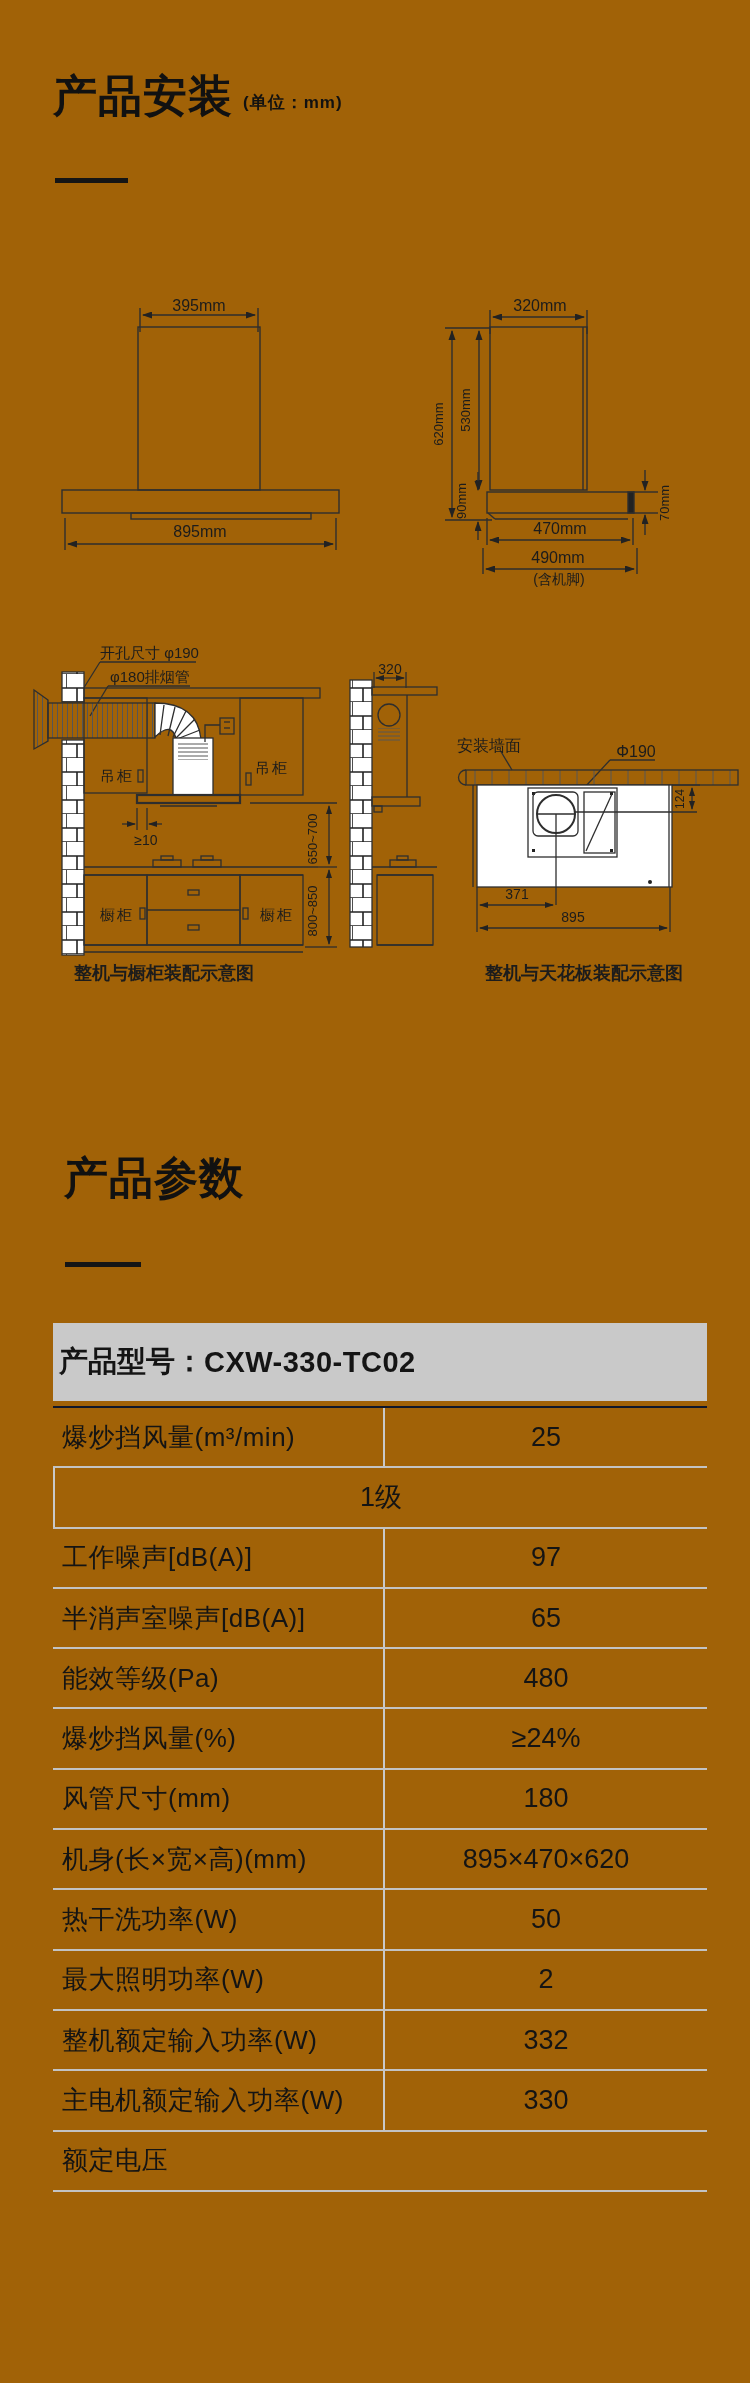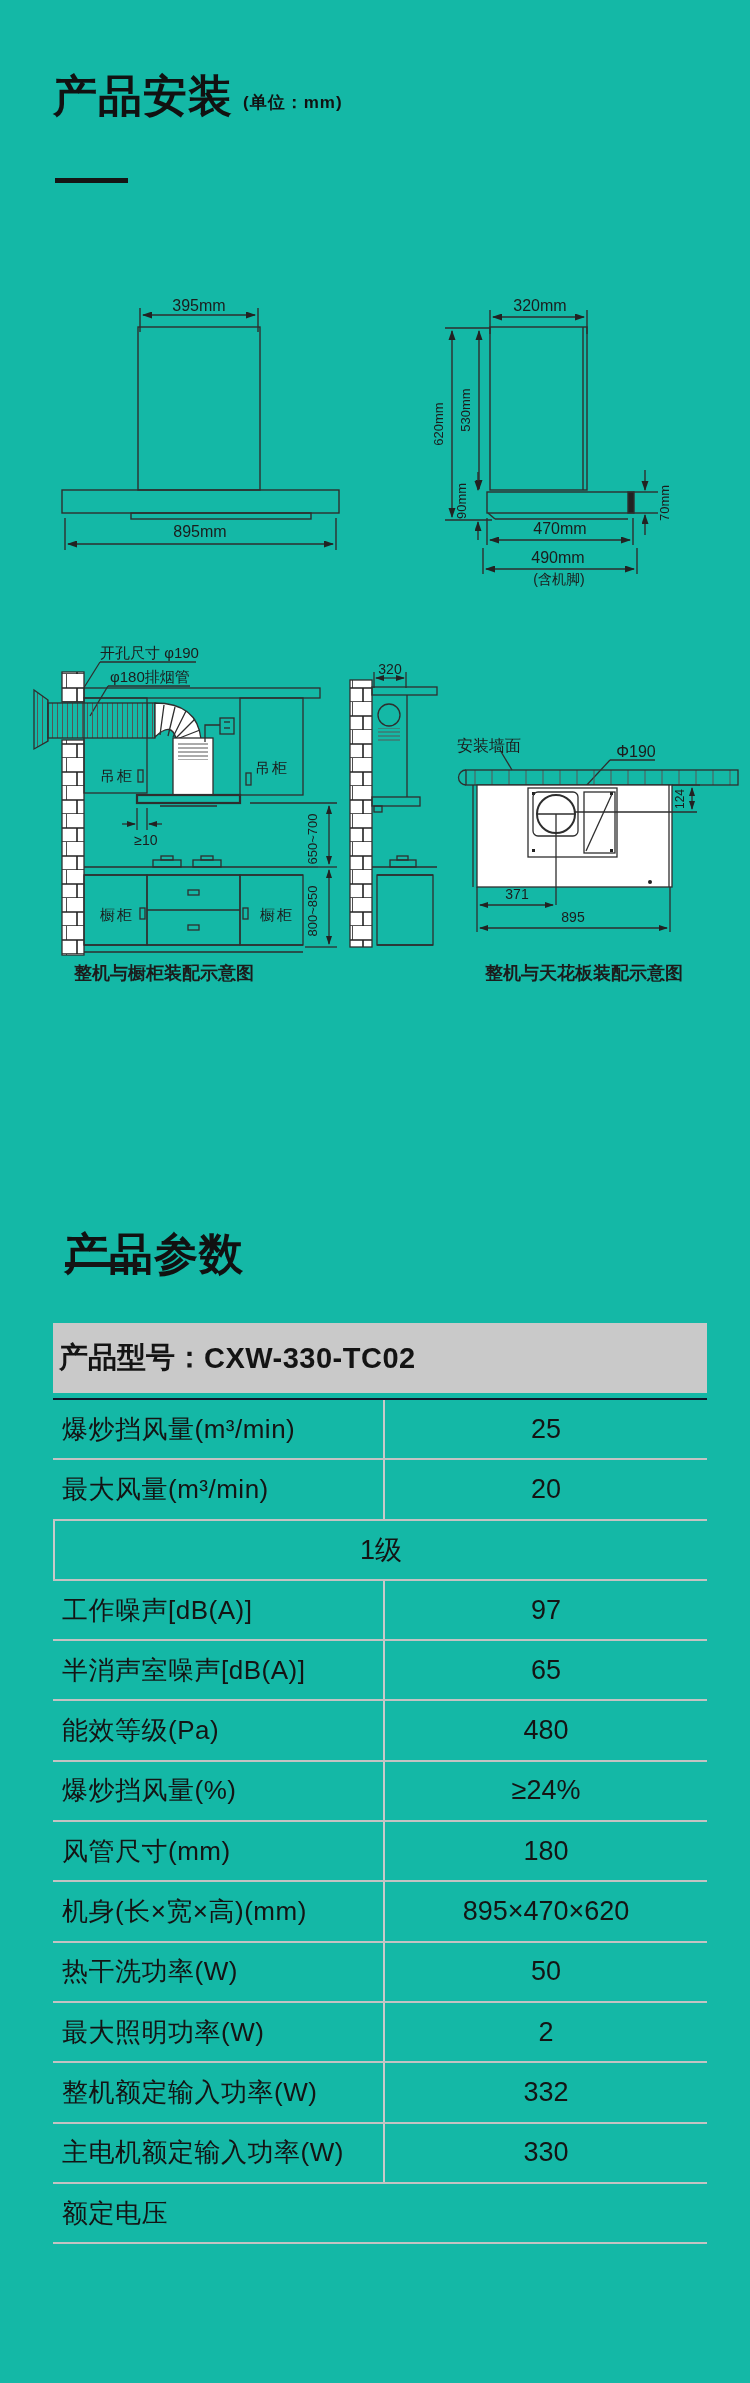--- a/index.html
+++ b/index.html
@@ -1,24 +1,24 @@
 <!DOCTYPE html>
 <html><head>
 <meta charset="utf-8">
 <style>
   html,body{margin:0;padding:0;background:#fff;}
-  .page{position:relative;width:750px;height:2383px;background:#14b8a6;overflow:hidden;
+  .page{position:relative;width:750px;height:2383px;background:#a16207;overflow:hidden;
         font-family:"Liberation Sans","DejaVu Sans",sans-serif;color:#111;}
   .sec-title{position:absolute;display:flex;align-items:flex-end;font-weight:800;color:#111;}
   .sec-title .big{font-size:44px;line-height:1;letter-spacing:1px;}
   .sec-title .unit{font-size:17px;font-weight:700;margin-left:10px;padding-bottom:4px;letter-spacing:1px;text-align:center;}
   .u-bar{position:absolute;background:#151515;}
   svg text{font-family:"Liberation Sans","DejaVu Sans",sans-serif;fill:#1c1c1c;}
   .spec{position:absolute;left:53px;top:1323px;width:654px;}
-  .spec-head{height:70px;background:#c9c9c9;display:flex;align-items:center;
+  .spec-head{height:78px;background:#c9c9c9;display:flex;align-items:center;
              font-size:29px;font-weight:600;color:#141414;padding-left:6px;box-sizing:border-box;}
   .spec-head .model-val{letter-spacing:0.5px;}
   .t-rows{margin-top:5px;border-top:2px solid #0f172a;}
   .t-row{display:flex;height:60.3px;border-bottom:2px solid #c3c3c3;box-sizing:border-box;align-items:stretch;}
   .t-label{width:330px;display:flex;align-items:center;padding-left:9px;box-sizing:border-box;
            font-size:26px;color:#141414;letter-spacing:0.5px;}
   .t-val{flex:1;display:flex;align-items:center;justify-content:center;border-left:2px solid #c9c9c9;
          font-size:27px;color:#141414;}
 </style>
 </head>
@@ -225,40 +225,36 @@
     <text x="164" y="361" font-size="18" font-weight="bold" text-anchor="middle">整机与橱柜装配示意图</text>
     <text x="390" y="56" font-size="14" text-anchor="middle">320</text>
     <text x="457" y="133" font-size="16">安装墙面</text>
     <text x="636" y="139" font-size="16" text-anchor="middle">Φ190</text>
     <text x="684" y="181" font-size="12" text-anchor="middle" transform="rotate(-90 684 181)">124</text>
     <text x="517" y="281" font-size="14" text-anchor="middle">371</text>
     <text x="573" y="304" font-size="14" text-anchor="middle">895</text>
     <text x="584" y="361" font-size="18" font-weight="bold" text-anchor="middle">整机与天花板装配示意图</text>
   </svg>
 
-  <div class="sec-title" style="left:64px;top:1232px;align-items:center;">
+  <div class="sec-title" style="left:64px;top:1156px;align-items:center;">
     <span class="big">产品参数</span>
   </div>
   <div class="u-bar" style="left:65px;top:1262px;width:76px;height:5px;"></div>
 
   <div class="spec">
     <div class="spec-head">
       <span>产品型号：</span>
       <span class="model-val">CXW-330-TC02</span>
     </div>
     <div class="t-rows" id="spec-rows">
         <div class="t-row">
           <div class="t-label">爆炒挡风量(m³/min)</div>
           <div class="t-val">25</div>
         </div>
         <div class="t-row">
-          <div class="t-label">最大风量(m³/min)</div>
-          <div class="t-val">20</div>
-        </div>
-        <div class="t-row">
           <div class="t-val">1级</div>
         </div>
         <div class="t-row">
           <div class="t-label">工作噪声[dB(A)]</div>
           <div class="t-val">97</div>
         </div>
         <div class="t-row">
           <div class="t-label">半消声室噪声[dB(A)]</div>
           <div class="t-val">65</div>
         </div>

